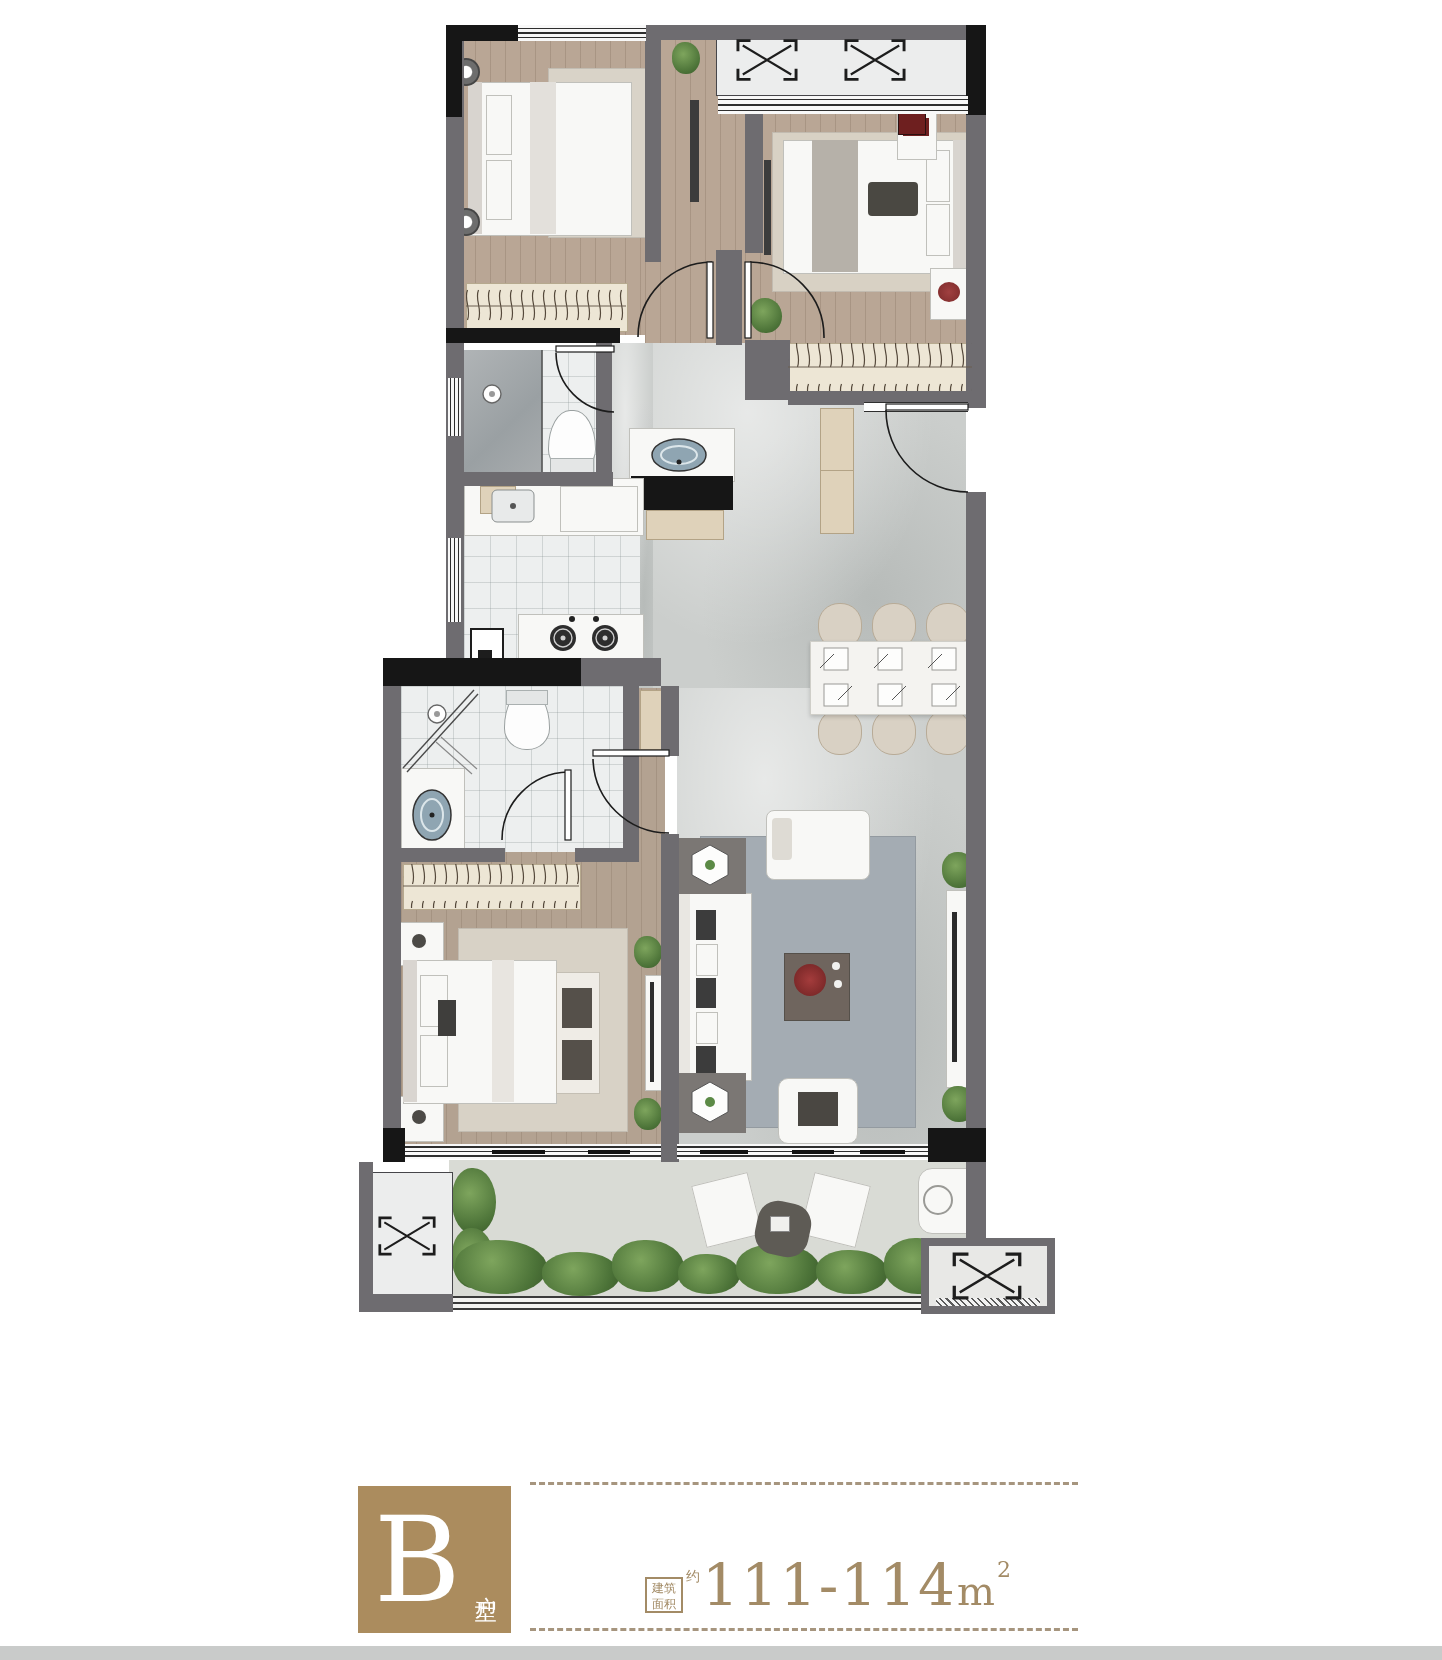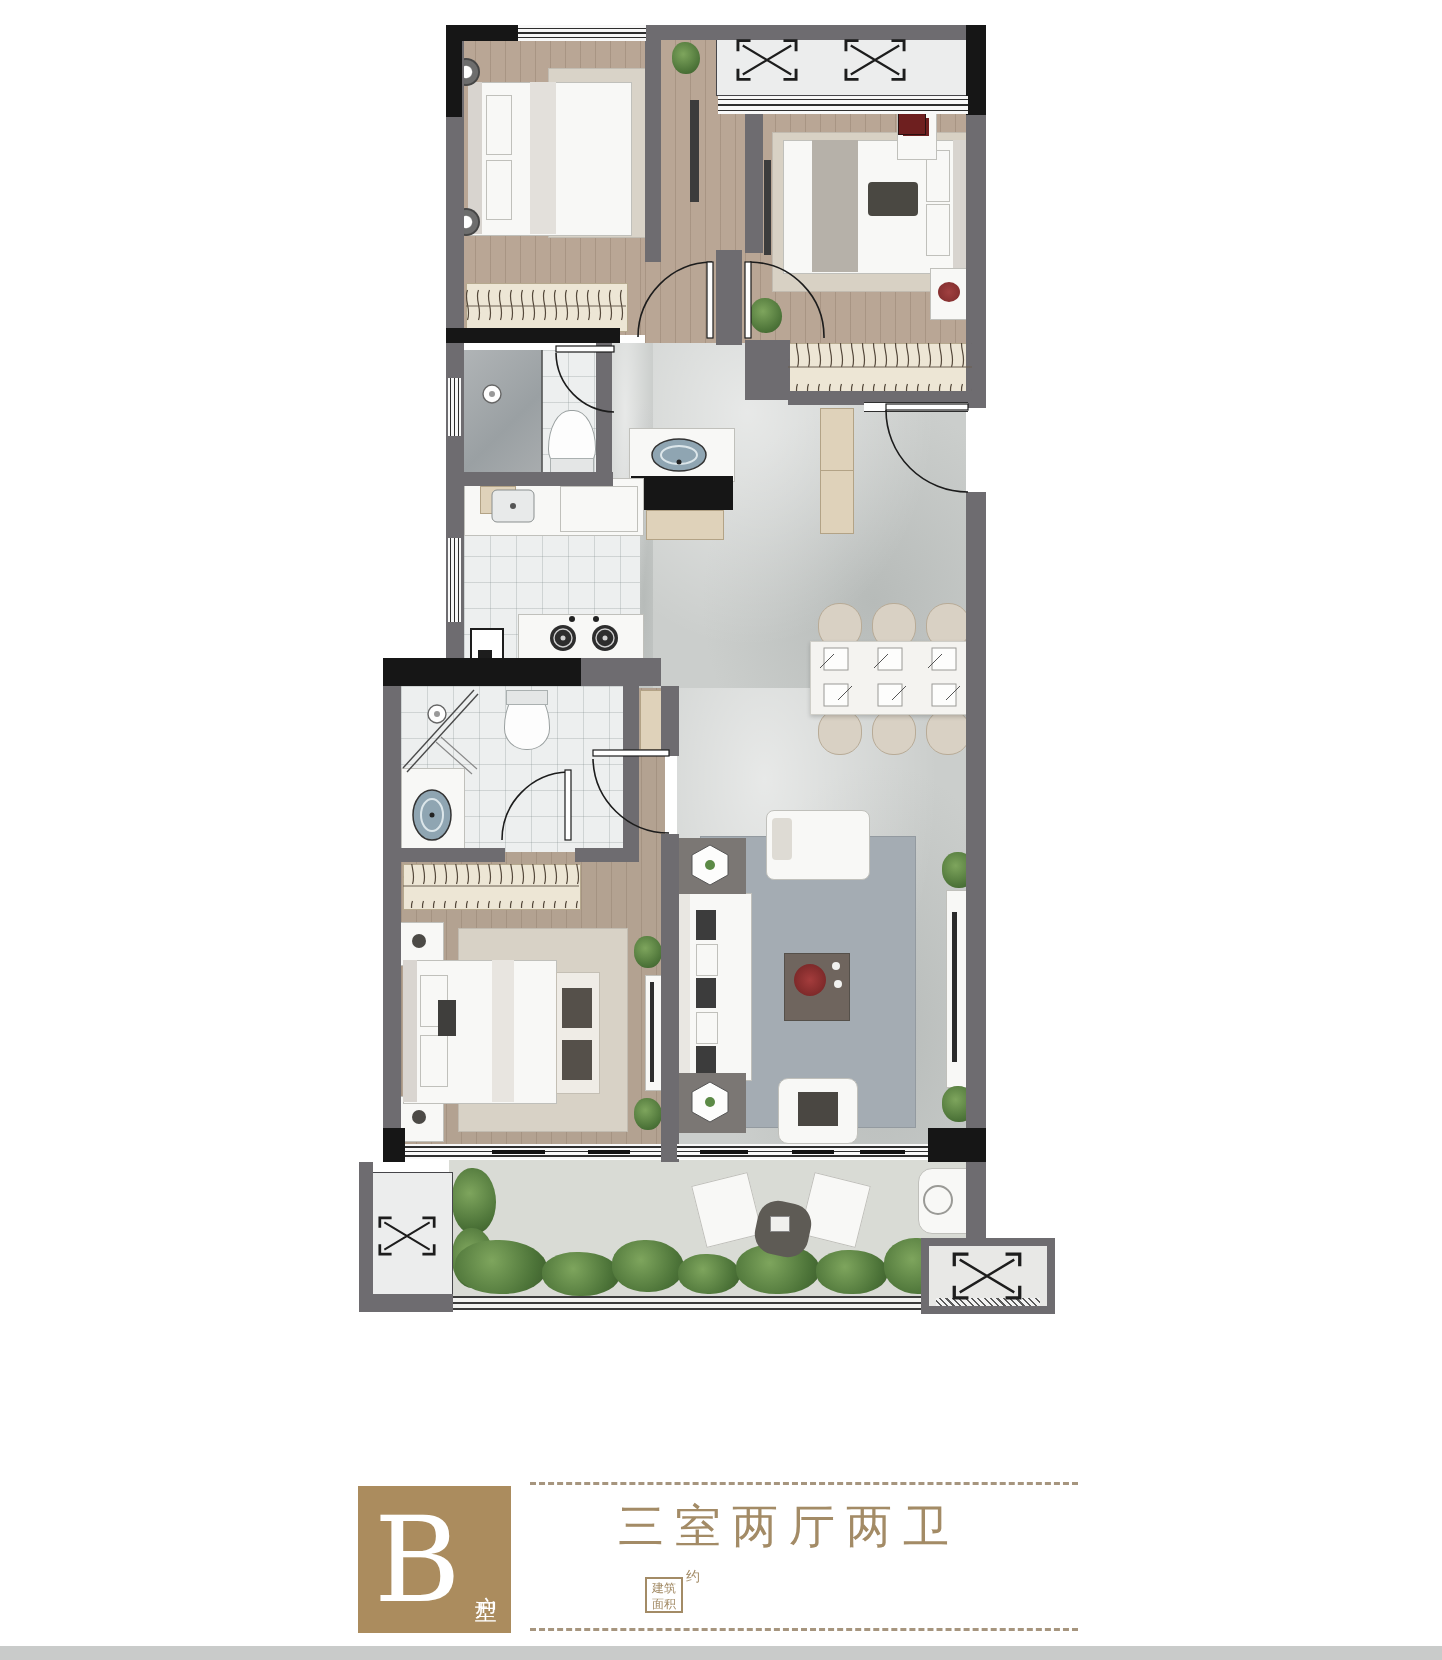--- a/index.html
+++ b/index.html
@@ -340,21 +340,21 @@
       <circle cx="938" cy="1200" r="14" fill="none" stroke="#9a9a96" stroke-width="2"></circle>
     </g>
   </svg>
 
   <div class="a badge" style="left:358px;top:1486px;width:153px;height:147px;background:#ab8c5e">
     <span class="badge-letter">B</span>
     <span class="badge-suffix">户型</span>
   </div>
   <div class="a dash" style="left:530px;top:1482px;width:548px;height:0"></div>
   <div class="a dash" style="left:530px;top:1628px;width:548px;height:0"></div>
-  <div class="a title" style="left:618px;top:1496px">三室两厅两卫</div>
   <div class="a area-box" style="left:645px;top:1577px">
     <div>建筑</div>
     <div>面积</div>
   </div>
   <div class="a area-approx" style="left:686px;top:1568px">约</div>
+  <div class="a area-num" style="left:702px;top:1556px"><span>111-114</span><span class="area-unit">m</span><span class="area-sup">2</span></div>
 
   <div class="a" style="left:0;top:1646px;width:1442px;height:14px;background:#c9cbca"></div>
 </div>
 
 </body></html>

